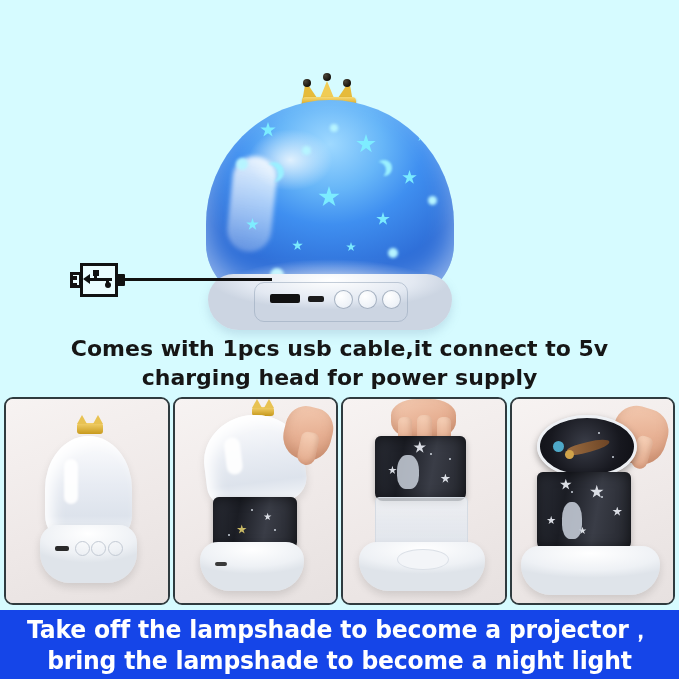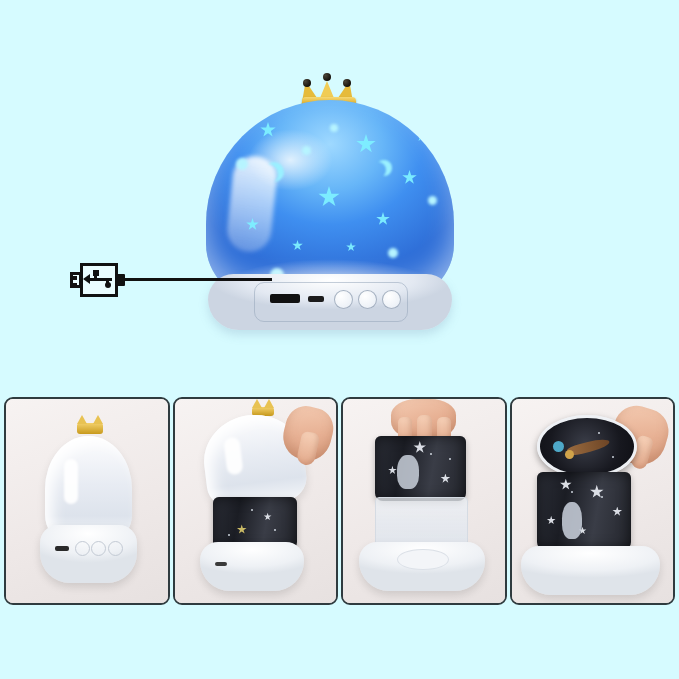--- a/index.html
+++ b/index.html
@@ -476,20 +476,24 @@
       <div class="tri-arrow"></div>
       <div class="trident-stem"></div>
       <div class="branch-a"></div>
       <div class="branch-b"></div>
       <div class="tri-sq"></div>
       <div class="tri-ci"></div>
       <div class="tip"></div>
     </div>
   </div>
 
+  <div id="caption">
+    <div>Comes with 1pcs usb cable,it connect to 5v</div>
+    <div>charging head for power supply</div>
+  </div>
 
   <div id="thumbs">
 
     <div class="thumb">
       <div class="bg-soft"></div>
       <div class="t-crown" style="left:44%;top:12%;width:26px;height:11px;"></div>
       <div class="t-dome" style="left:24%;top:18%;width:54%;height:52%;">
         <div class="gloss"></div>
       </div>
       <div class="t-base" style="left:21%;top:62%;width:60%;height:28%;">
@@ -558,14 +562,20 @@
         <div class="mini-star" style="left:10%;top:56%;width:9px;height:9px;"></div>
         <div class="mini-star" style="left:44%;top:70%;width:8px;height:8px;"></div>
         <div style="position:absolute;left:26%;top:38%;width:22%;height:48%;border-radius:44% 44% 38% 38%;background:#c6cdd8;opacity:.88;"></div>
         <div class="mini-dot" style="left:68%;top:30%;"></div>
         <div class="mini-dot" style="left:36%;top:24%;"></div>
       </div>
       <div class="t-base" style="left:6%;top:72%;width:86%;height:24%;"></div>
     </div>
   </div>
 
+  <div id="banner">
+    <div id="banner-text">
+      <div>Take off the lampshade to become a projector，</div>
+      <div>bring the lampshade to become a night light</div>
+    </div>
+  </div>
 
 </div>
 
 </body></html>

